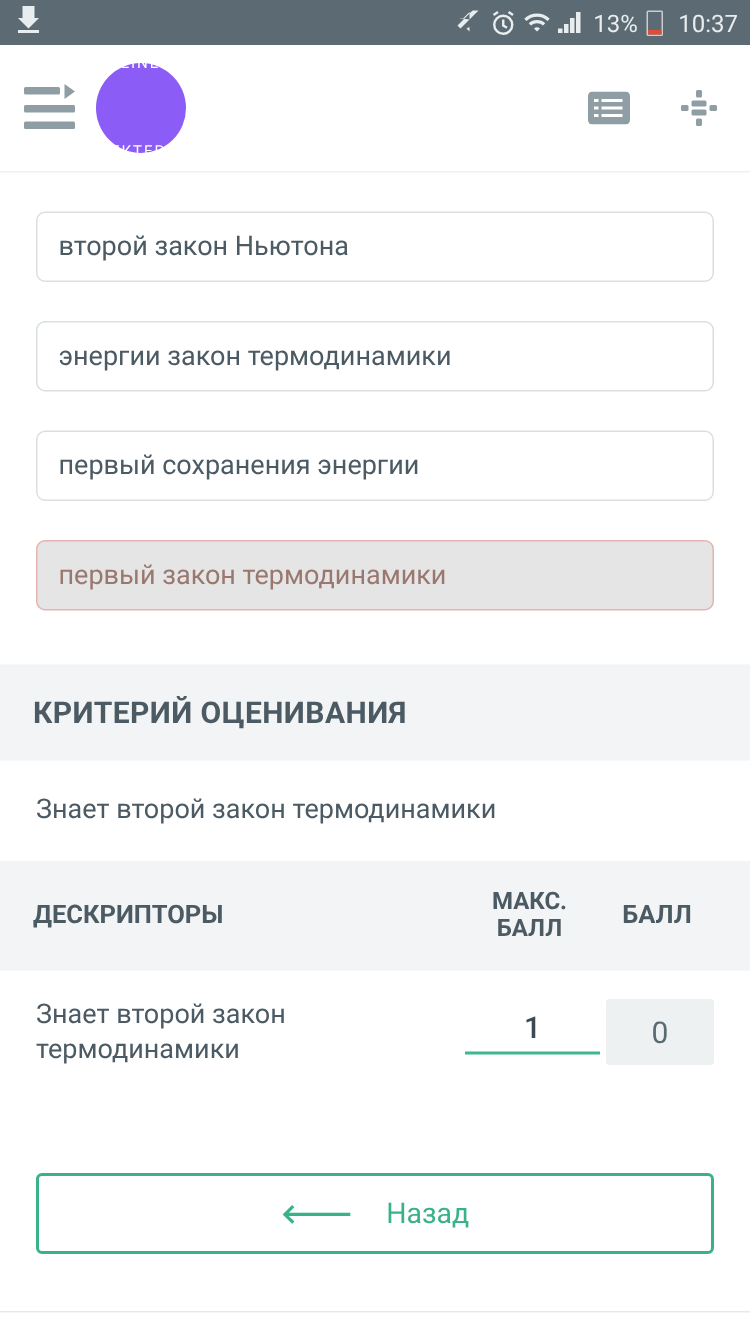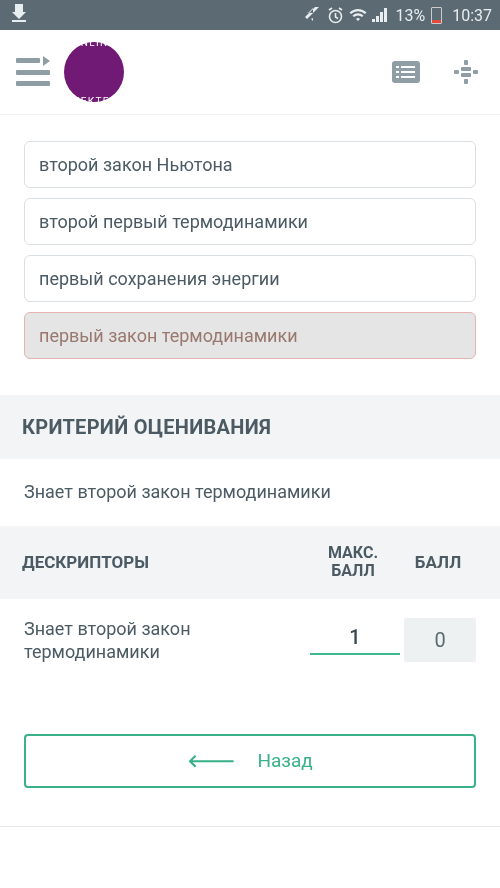--- a/index.html
+++ b/index.html
@@ -56,42 +56,42 @@
   }
   .hamburger span { display: block; height: 5px; background: #8f9da4; border-radius: 1px; }
   .hamburger span:first-child { width: 70%; position: relative; }
   .hamburger span:first-child::after {
     content:""; position:absolute; right:-10px; top:-2px;
     border-top:5px solid transparent; border-bottom:5px solid transparent;
     border-left:7px solid #8f9da4;
   }
   .logo-circ {
     width: 60px; height: 60px; border-radius: 50%;
-    background: #701a75;
+    background: #8b5cf6;
     color: #fff;
-    display: flex; flex-direction: column; align-items: center; justify-content: center;
+    display: flex; flex-direction: column; align-items: flex-start; justify-content: center;
     font-size: 10px; font-weight: 400; letter-spacing: 1.3px;
     line-height: 1.1;
     gap: 48px;
   }
   .app-bar-spacer { flex: 1; }
   .app-bar-icon {
     width: 28px; height: 24px;
     display: flex; align-items: center; justify-content: center;
     color: #8f9da4;
   }
 
   .content { padding: 26px 24px 0 24px; }
   .answer-option {
     border: 1px solid #d9dfe2;
     border-radius: 6px;
     padding: 12px 14px;
     font-size: 18px;
     color: #4b5a63;
-    margin-bottom: 10px;
+    margin-bottom: 26px;
     background: #fff;
   }
   .answer-option.selected-wrong {
     border-color: #e6b3b3;
     background: #e5e5e5;
     color: #99786f;
   }
 
   .section-header {
     background: #f2f4f5;
@@ -239,21 +239,21 @@
           <rect x="8" y="14" width="10" height="4" rx="1"></rect>
         </g>
       </svg>
   </div>
 </div>
 
 <div class="content">
 
   <div id="answers-container">
       <div class="answer-option">второй закон Ньютона</div>
-      <div class="answer-option">второй первый термодинамики</div>
+      <div class="answer-option">энергии закон термодинамики</div>
       <div class="answer-option">первый сохранения энергии</div>
       <div class="answer-option selected-wrong">первый закон термодинамики</div>
     </div>
 
   <div class="section-header">КРИТЕРИЙ ОЦЕНИВАНИЯ</div>
   <div class="criterion-text">Знает второй закон термодинамики</div>
 
   <div class="descriptors-head">
     <div class="dh-label">ДЕСКРИПТОРЫ</div>
     <div class="dh-max">МАКС. БАЛЛ</div>

